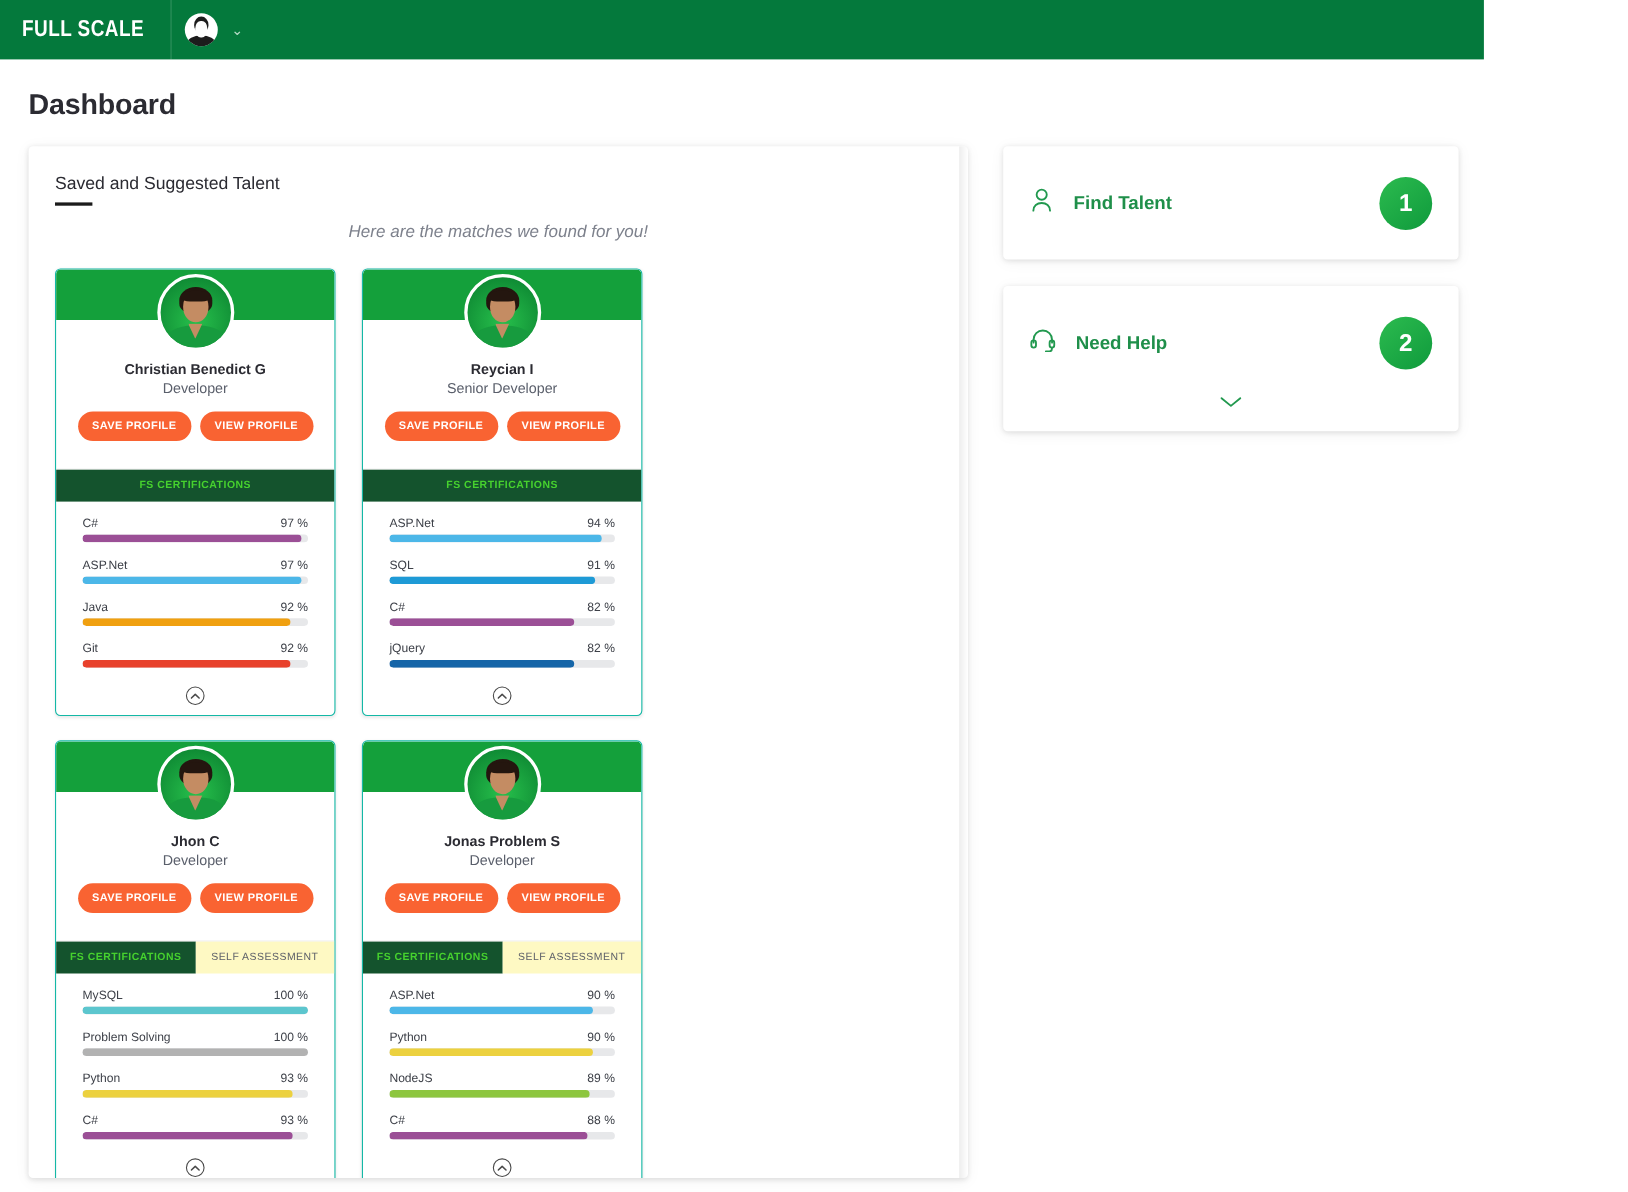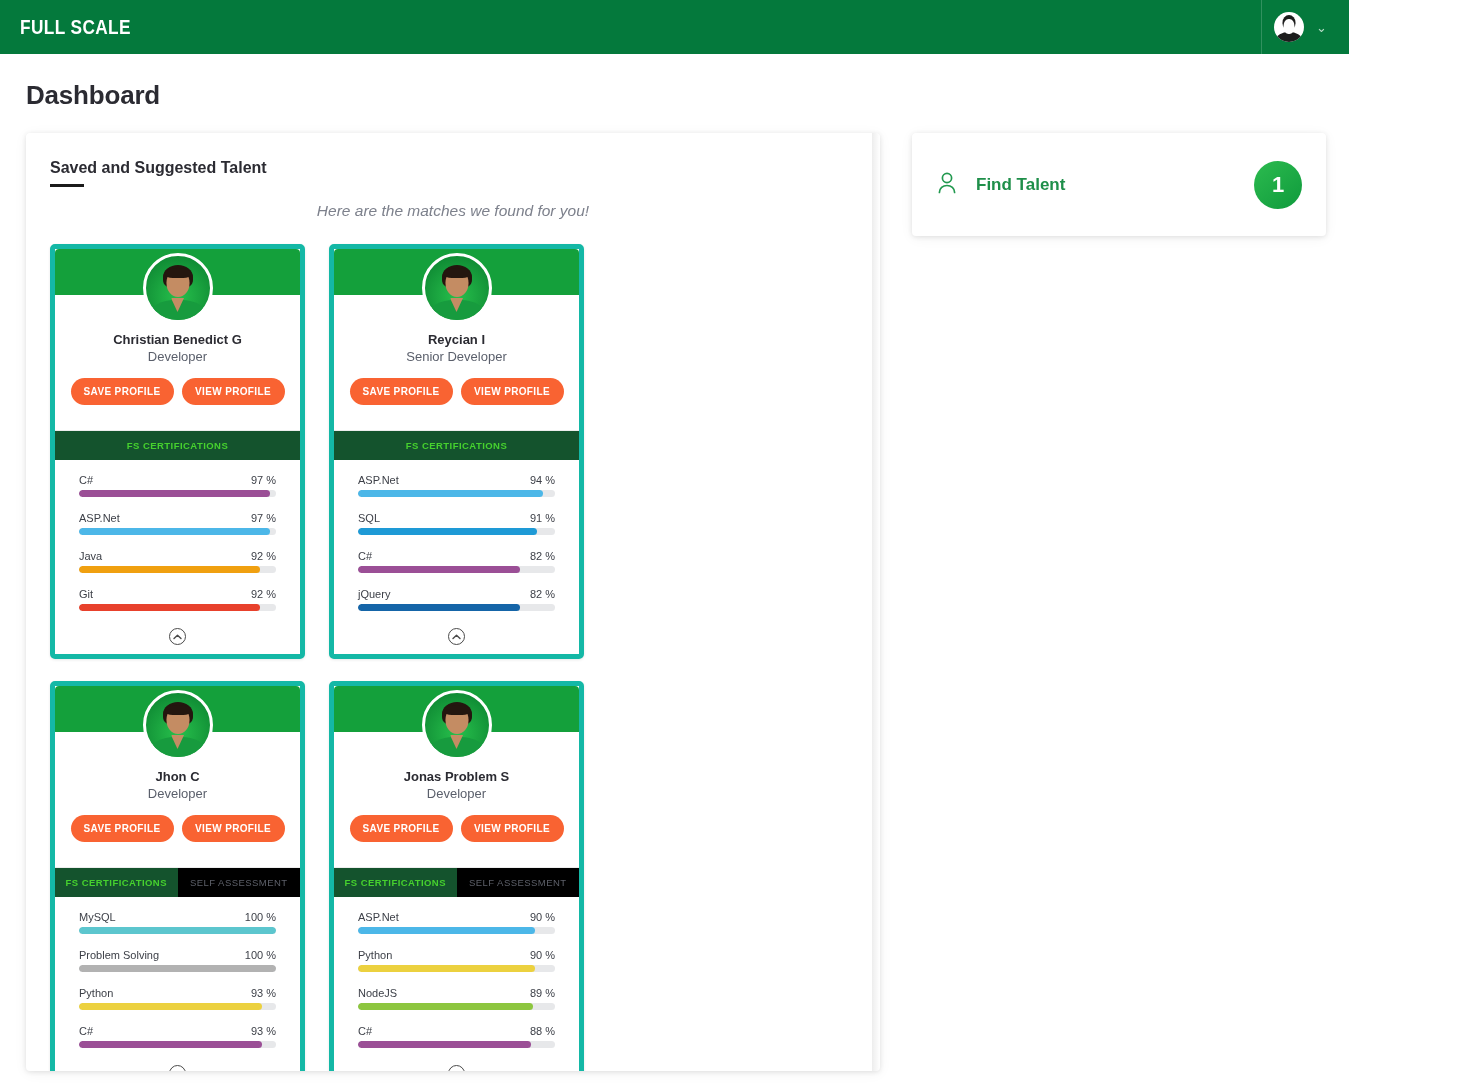--- a/index.html
+++ b/index.html
@@ -12,21 +12,20 @@
     overflow: hidden;
   }
 
   
   .topnav {
     width: 1349px;
     height: 54px;
     background: #04793c;
     display: flex;
     align-items: center;
-    justify-content: space-between;
     padding: 0 22px 0 20px;
   }
   .logo {
     color: #ffffff;
     font-size: 21px;
     font-weight: 700;
     letter-spacing: 0.5px;
     font-family: "Liberation Sans Narrow", "Liberation Sans", sans-serif;
     transform: scaleX(0.82);
     transform-origin: left center;
@@ -70,21 +69,21 @@
     width: 854px;
     background: #ffffff;
     border-radius: 4px;
     box-shadow: 0 1px 5px rgba(0,0,0,0.10), 0 2px 14px rgba(0,0,0,0.05);
     padding: 26px 24px 0 24px;
     position: relative;
     height: 938px;
     overflow: hidden;
   }
   .panel-title {
-    font-size: 16px; font-weight: 700; color: #2b2b32;
+    font-size: 16px; font-weight: 400; color: #2b2b32;
     display: inline-block; padding-bottom: 7px;
     border-bottom: 3px solid #1b1b1b;
     border-bottom-width: 3px;
     position: relative;
   }
   .panel-title::after {
     content: ""; position: absolute; left: 0; bottom: -3px;
     width: 34px; height: 3px; background: #1b1b1b;
   }
   .panel-title { border-bottom: none; }
@@ -95,21 +94,21 @@
 
   .cards {
     display: flex; flex-wrap: wrap; gap: 22px 24px;
   }
 
   
   .card {
     width: 255px;
     background: #ffffff;
     border-radius: 5px;
-    border: 5px solid #14b8a6;
+    border: 1px solid #14b8a6;
     box-shadow: 0 1px 3px rgba(0,0,0,0.09);
     overflow: hidden;
   }
   .card-banner {
     height: 46px; background: #14a03b;
     border-radius: 4px 4px 0 0;
   }
   .card-body { padding: 0 10px 12px 10px; text-align: center; }
   .card-avatar {
     width: 70px; height: 70px; border-radius: 50%;
@@ -168,21 +167,21 @@
   .card-divider { border-top: 1px solid #ededed; margin-top: 13px; }
 
   .tabs { display: flex; }
   .tab {
     flex: 1; text-align: center; font-size: 9.5px; font-weight: 700;
     letter-spacing: 0.45px; padding: 9px 0 9px 0;
     cursor: pointer; text-transform: uppercase;
   }
   .tab.single { flex: none; width: 100%; }
   .tab.active { color: #46d12e; background: #14532d; }
-  .tab.inactive { color: #5d6069; background: #000000; font-weight: 400; }
+  .tab.inactive { color: #5d6069; background: #fef9c3; font-weight: 400; }
 
   .skills { padding: 14px 24px 0 24px; }
   .skill { margin-bottom: 15px; }
   .skill-row {
     display: flex; justify-content: space-between; align-items: baseline;
     font-size: 11px; color: #3d4048; margin-bottom: 4px;
   }
   .skill-name { font-weight: 400; }
   .skill-val { font-weight: 400; color: #3d4048; }
   .bar-track {
@@ -543,16 +542,37 @@
                 <circle cx="11" cy="7" r="4.6"></circle>
                 <path d="M3.4 21.5c0-4.3 3.4-7 7.6-7s7.6 2.7 7.6 7"></path>
               </svg>
             </span>
             <span class="side-label">Find Talent</span>
           </div>
           <div class="side-badge">1</div>
         </div>
       </div>
 
+      <div class="side-card help">
+        <div class="side-row">
+          <div class="side-left">
+            <span>
+              <svg width="24" height="22" viewBox="0 0 24 22" fill="none" stroke="#22994f" stroke-width="1.7" stroke-linecap="round">
+                <path d="M3.6 13.5V10.8a8.4 8.4 0 0 1 16.8 0v2.7"></path>
+                <rect x="1.6" y="11.4" width="4.2" height="6.6" rx="2.1"></rect>
+                <rect x="18.2" y="11.4" width="4.2" height="6.6" rx="2.1"></rect>
+                <path d="M20.3 18v1.1c0 1.3-1.1 2.3-2.4 2.3h-3.1"></path>
+              </svg>
+            </span>
+            <span class="side-label">Need Help</span>
+          </div>
+          <div class="side-badge">2</div>
+        </div>
+        <div class="side-expand">
+          <svg width="22" height="13" viewBox="0 0 22 13" fill="none" stroke="#22994f" stroke-width="1.7" stroke-linecap="round" stroke-linejoin="round">
+            <path d="M2.5 3 L11 10 L19.5 3"></path>
+          </svg>
+        </div>
+      </div>
 
     </div>
   </div>
 </div>
 
 </body></html>

